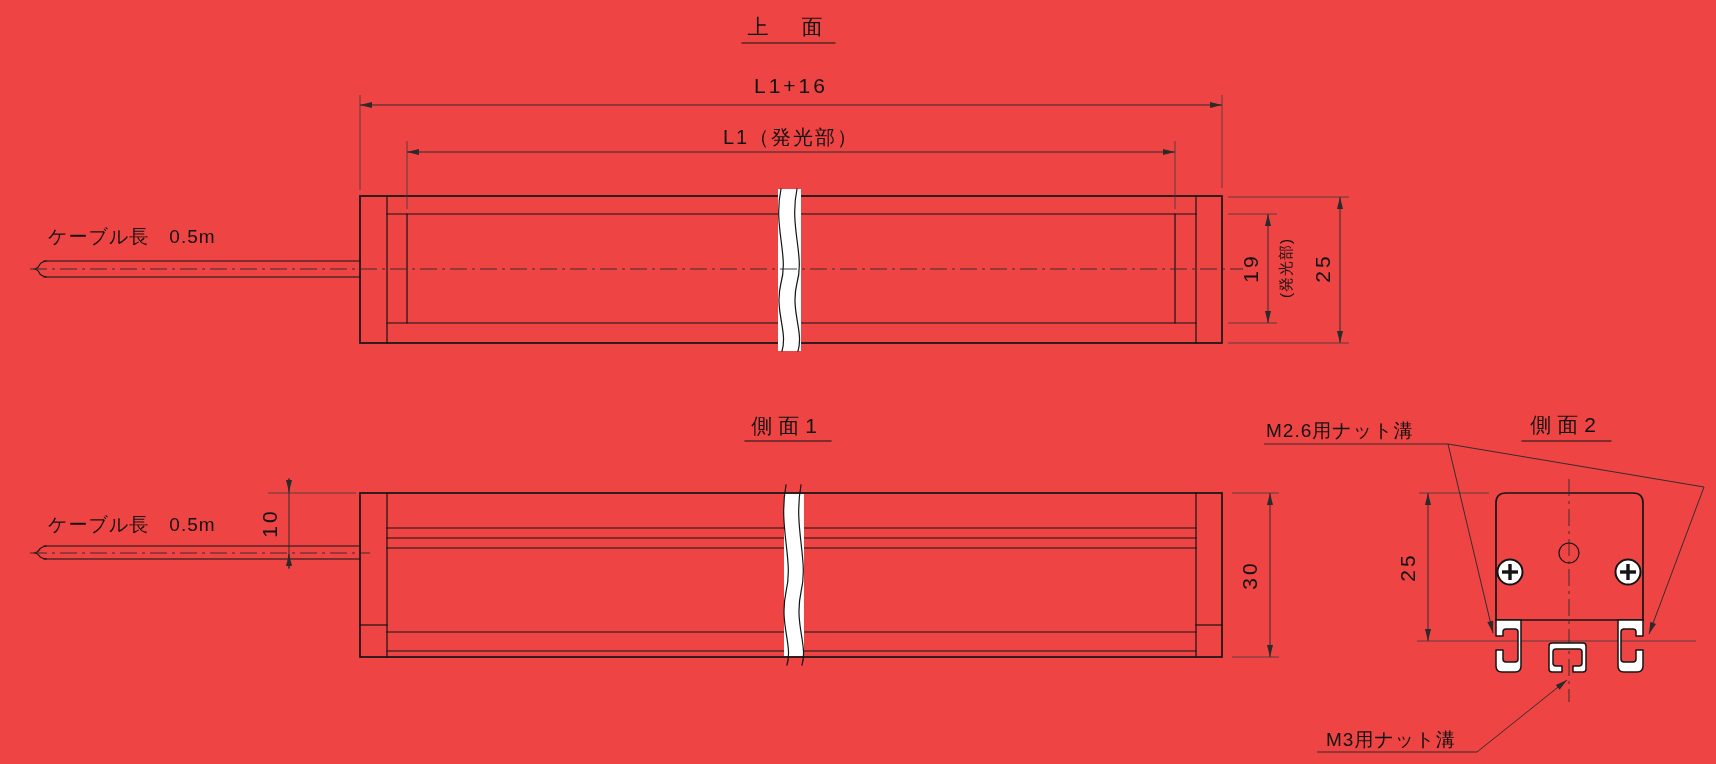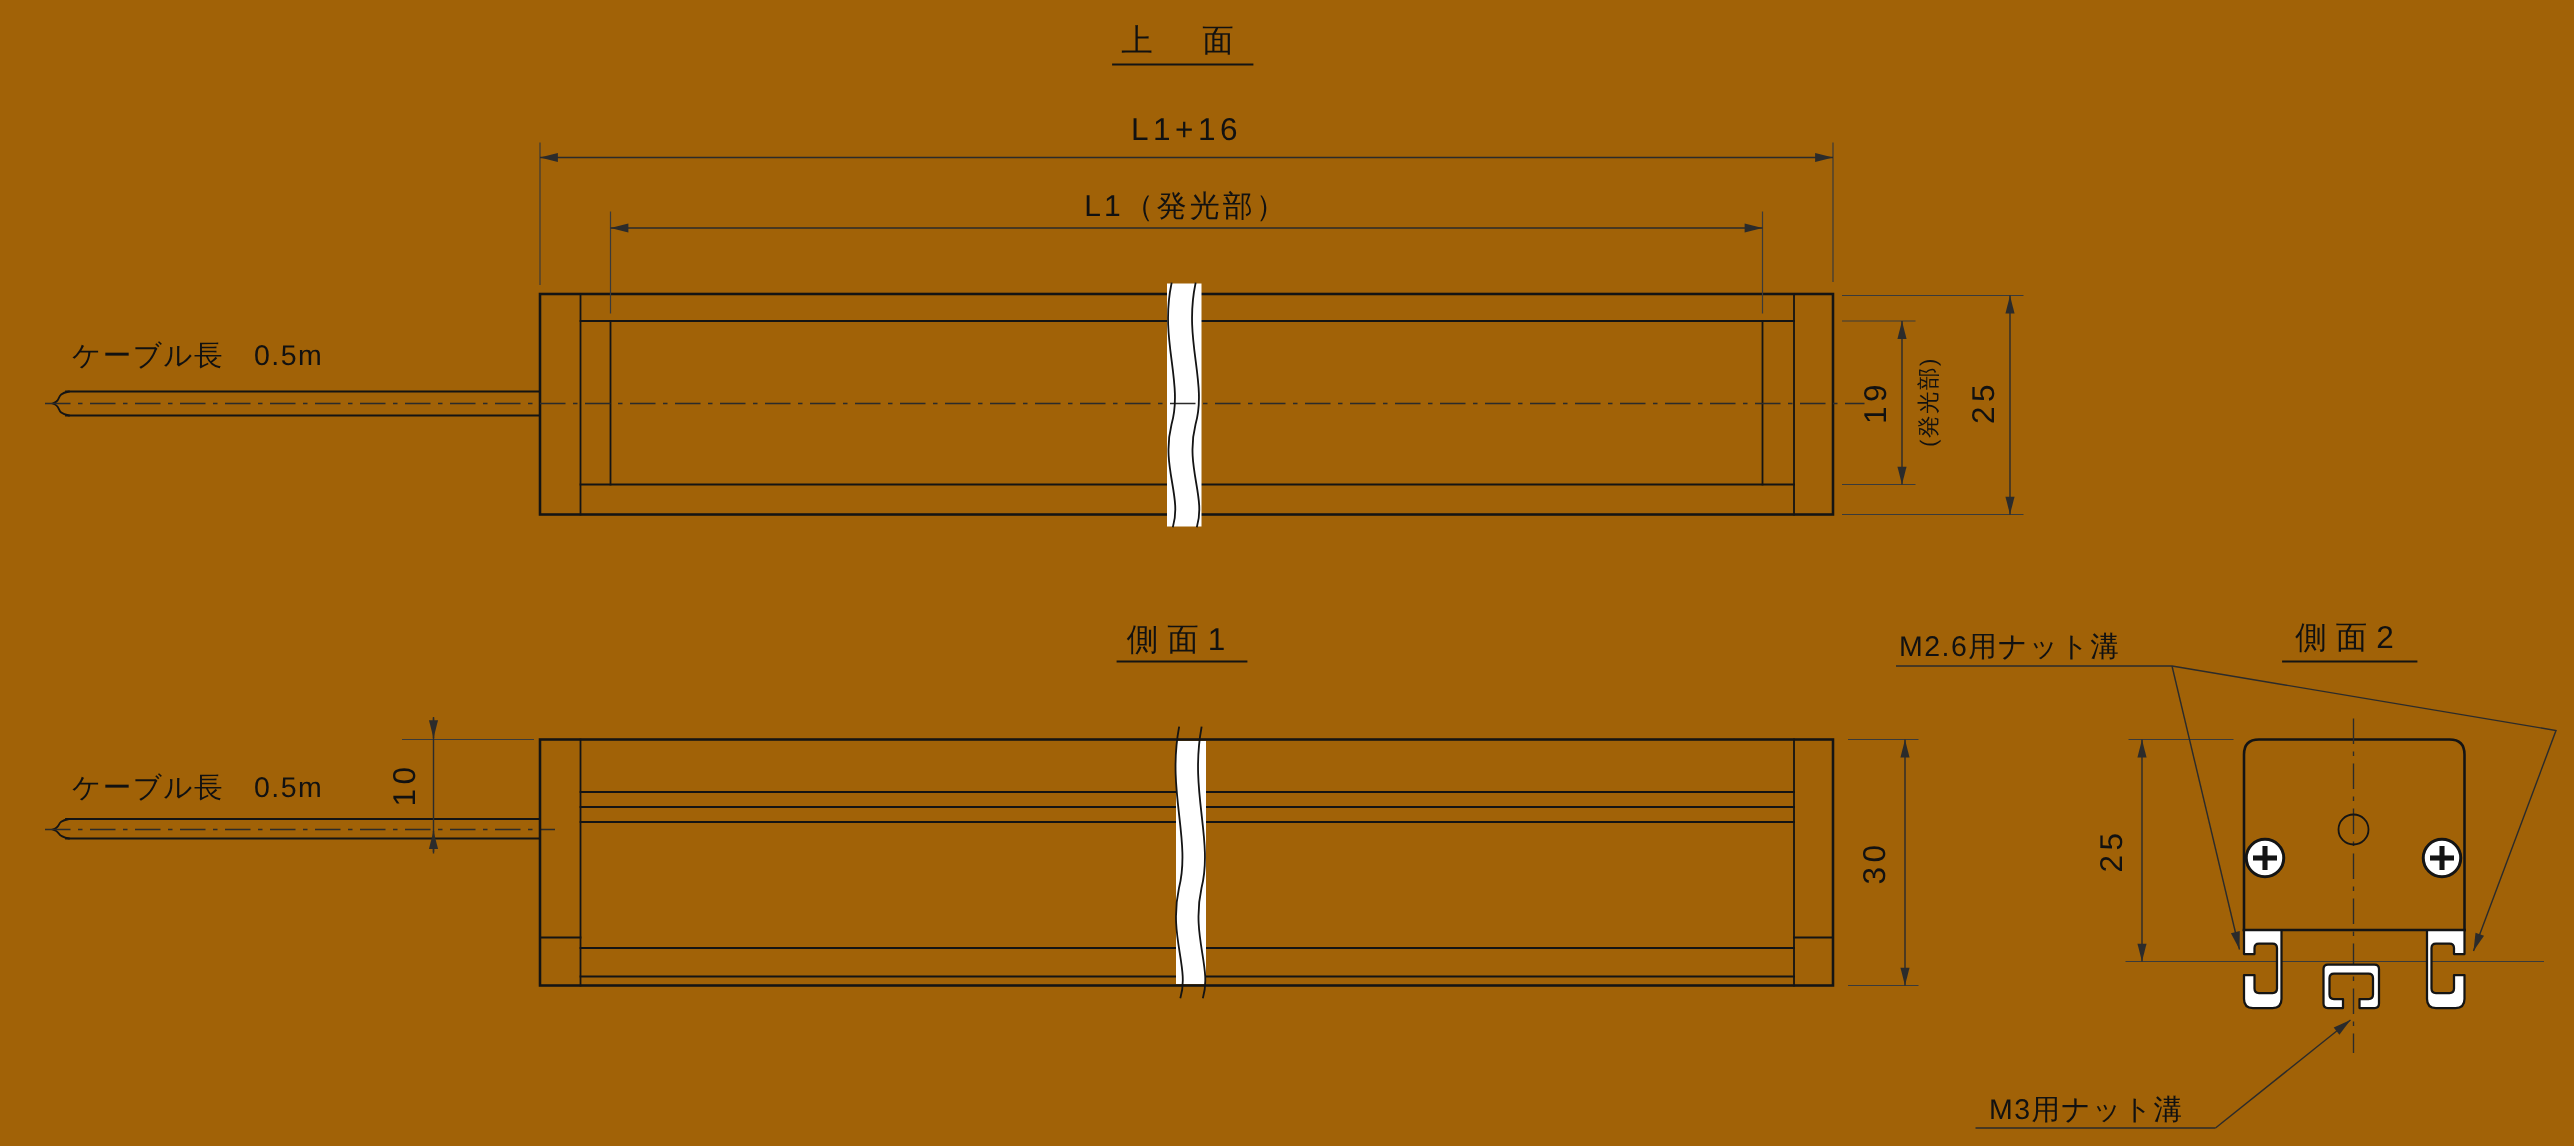--- a/index.html
+++ b/index.html
@@ -1,17 +1,17 @@
 <!DOCTYPE html>
 <html><head>
 <meta charset="utf-8">
 <style>
   html,body{margin:0;padding:0;background:#ffffff;}
   body{font-family:"Liberation Sans","DejaVu Sans",sans-serif;}
-  .stage{position:relative;width:1716px;height:764px;background:#a16207;overflow:hidden;}
+  .stage{position:relative;width:1716px;height:764px;background:#ef4444;overflow:hidden;}
   svg{display:block;}
   .ol{stroke:#141414;stroke-width:1.7;fill:none;stroke-linecap:square;}
   .il{stroke:#141414;stroke-width:1.2;fill:none;stroke-linecap:square;}
   .dim{stroke:#2b2b2b;stroke-width:0.95;fill:none;}
   .ext{stroke:#3a3a3a;stroke-width:0.8;fill:none;}
   .cl{stroke:#2b2b2b;stroke-width:0.9;fill:none;stroke-dasharray:17 5 3 5;}
   .wh{fill:#ffffff;stroke:none;}
   .solid{fill:#ffffff;stroke:#141414;stroke-width:1.7;stroke-linejoin:round;}
   text{fill:#111111;}
   .title{font-size:21px;letter-spacing:6px;}

